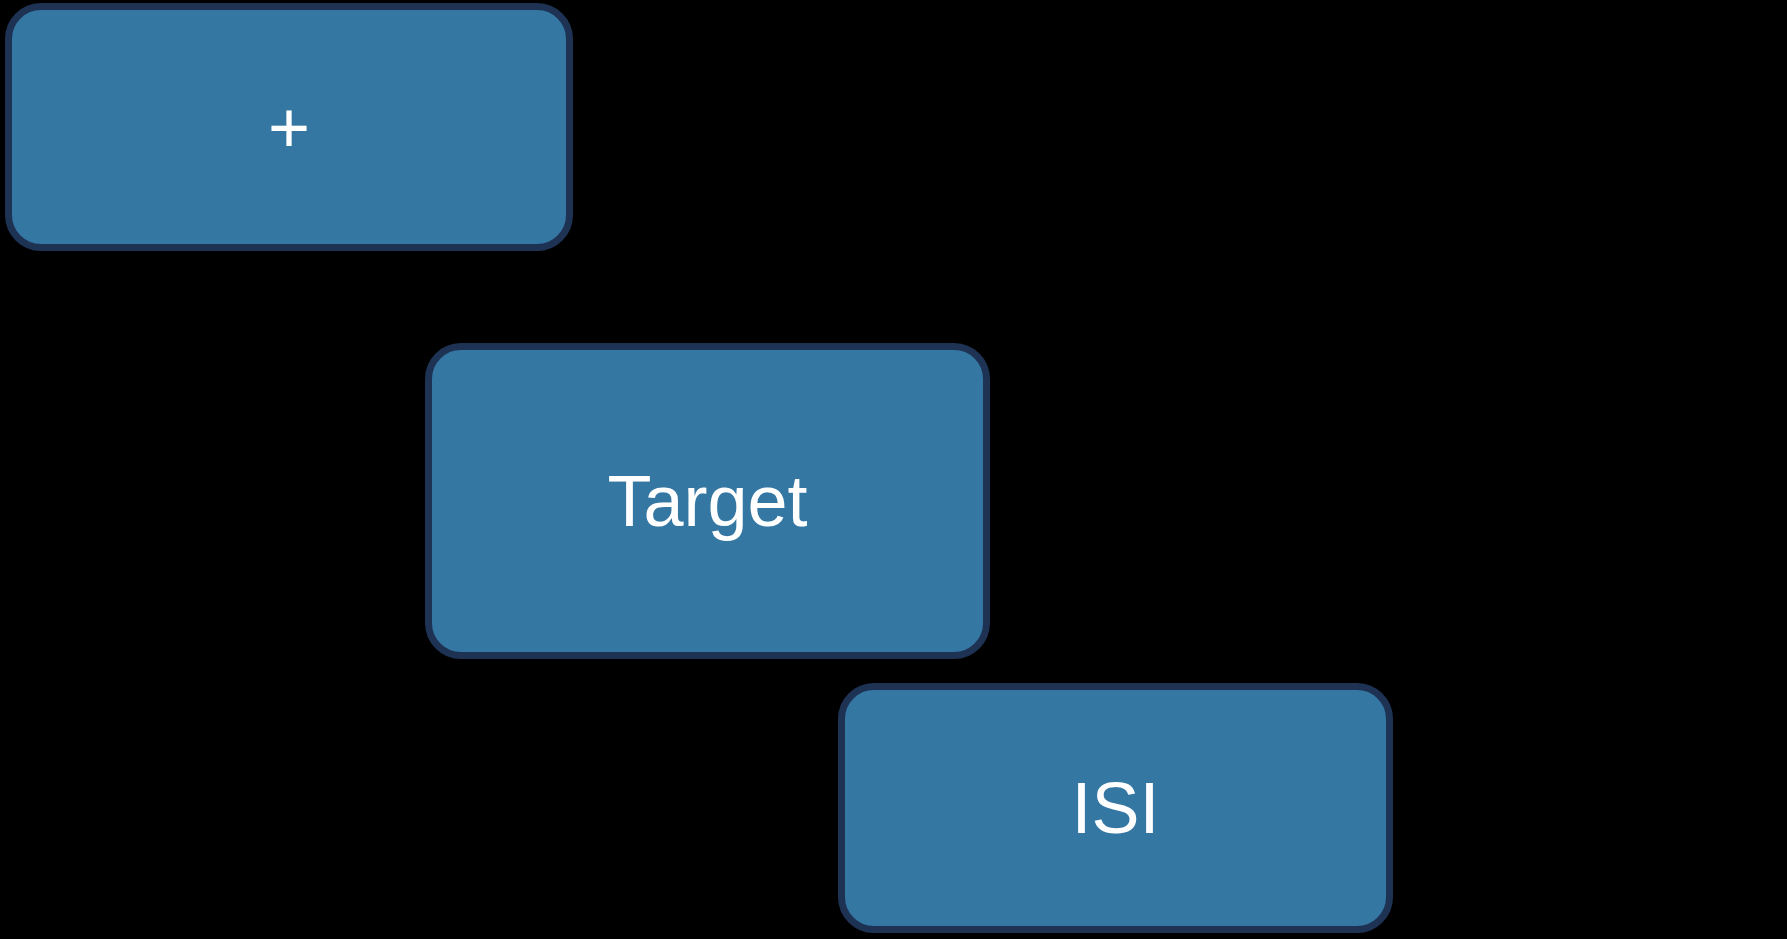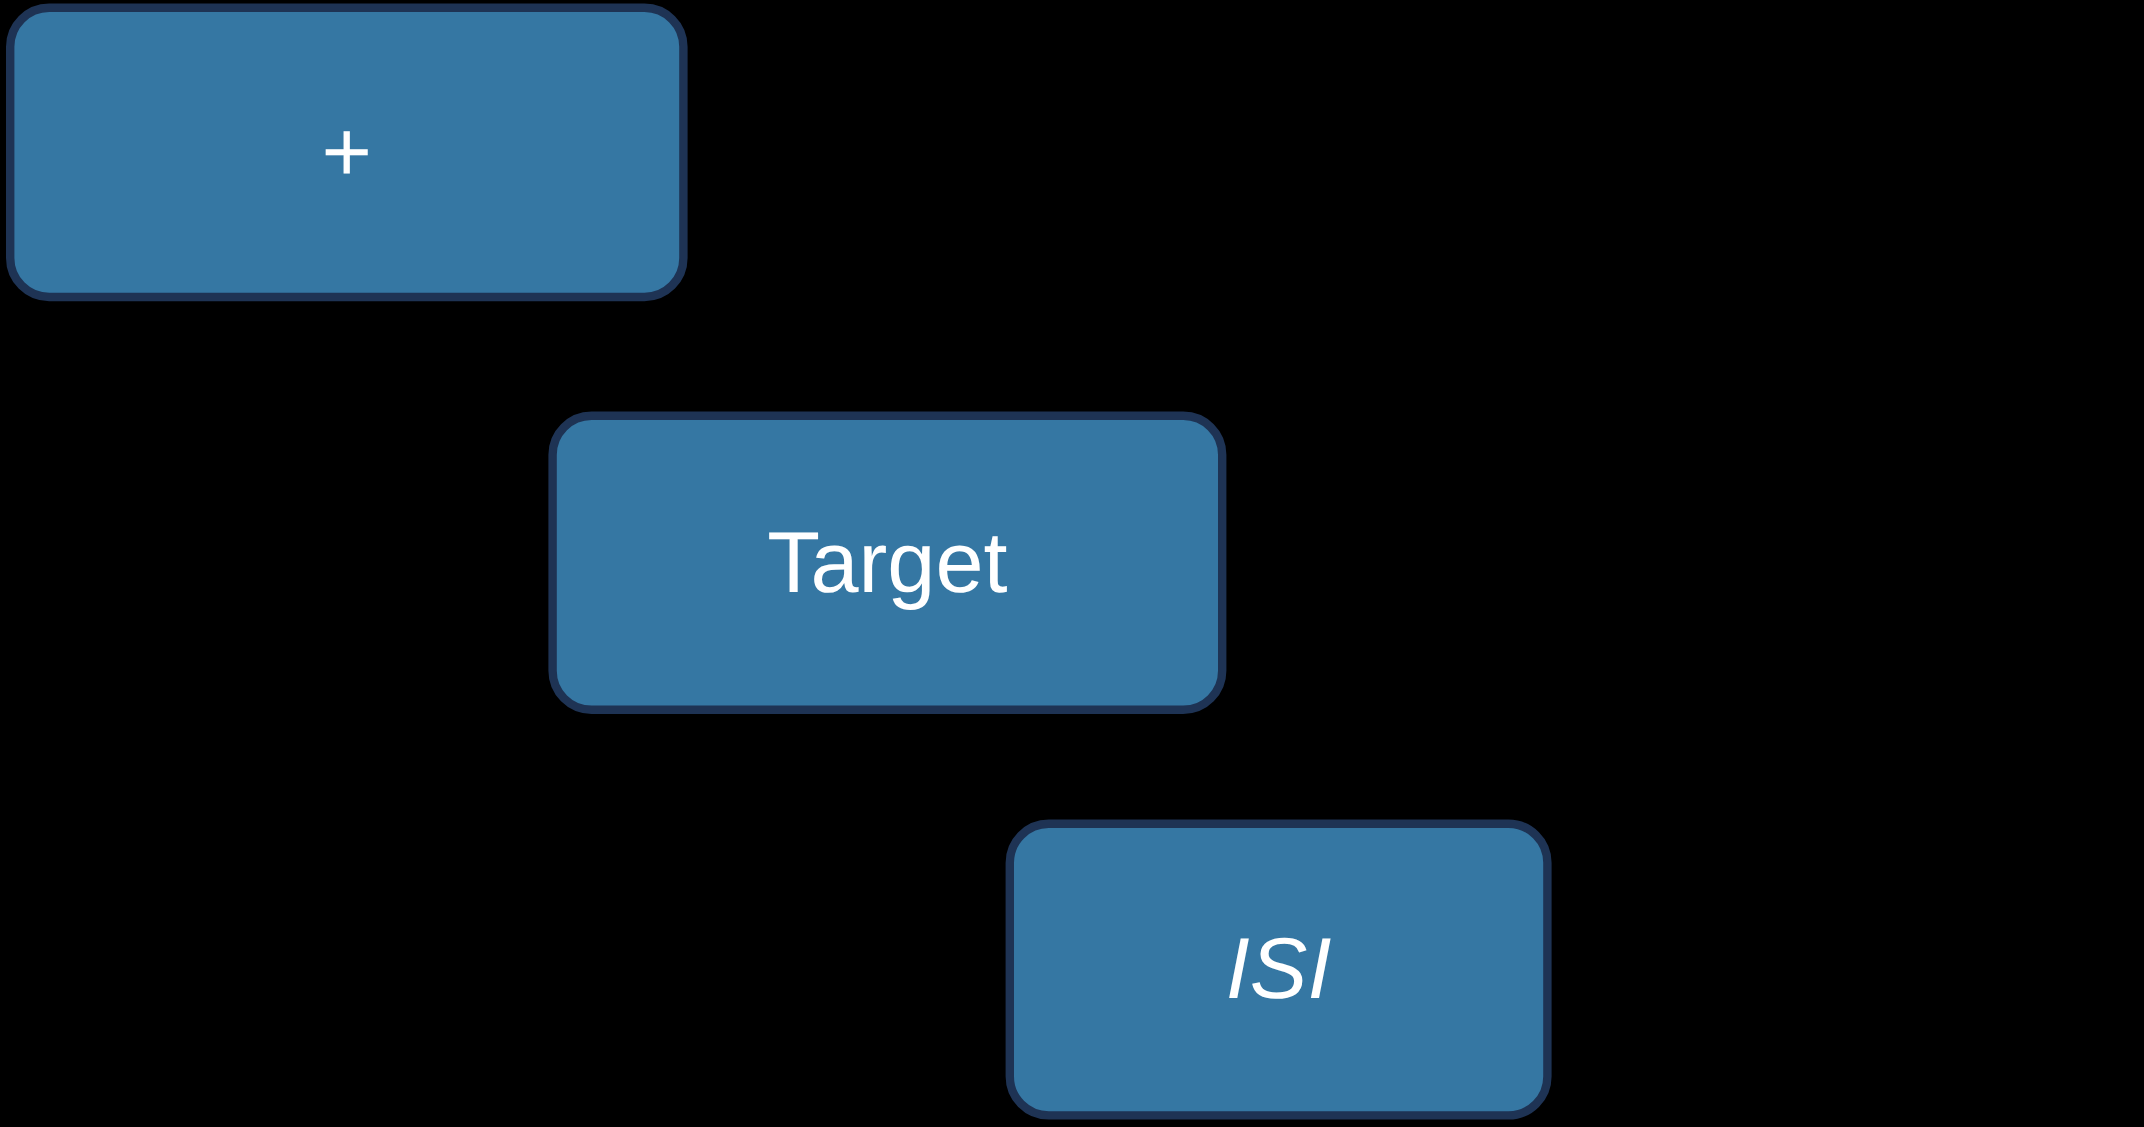--- a/index.html
+++ b/index.html
@@ -25,22 +25,22 @@
     align-items: center;
     justify-content: center;
   }
   .box-label {
     color: var(--label-text, #FFFFFF);
     font-size: 72px;
     line-height: 1;
     white-space: nowrap;
   }
   #box-fixation { left: 5px;   top: 3px;   width: 568px; height: 248px; }
-  #box-target   { left: 425px; top: 343px; width: 565px; height: 252px; margin-left: 32px; }
-  #box-isi      { left: 838px; top: 683px; width: 455px; height: 250px; font-style: italic; }
+  #box-target   { left: 425px; top: 343px; width: 565px; height: 316px; }
+  #box-isi      { left: 838px; top: 683px; width: 555px; height: 250px; }
 </style>
 </head>
 <body>
 
 <div id="canvas">
 
   <div class="box" id="box-fixation">
     <span class="box-label">+</span>
   </div>
 

